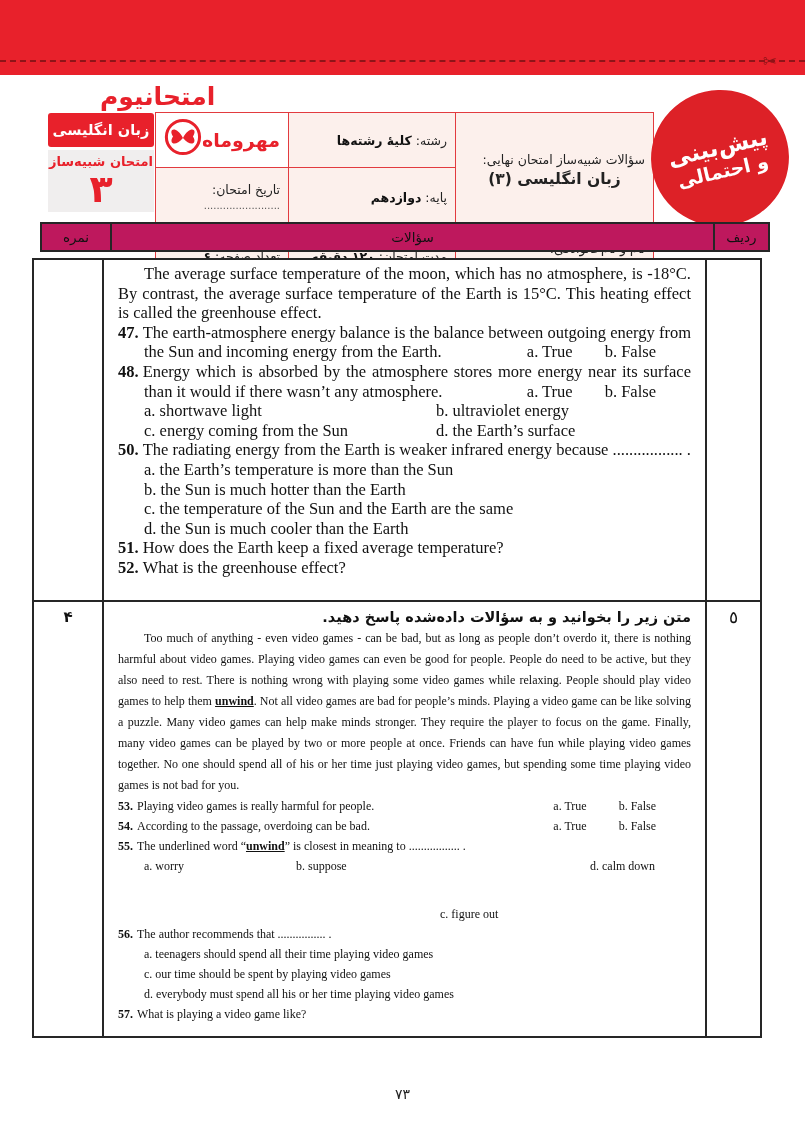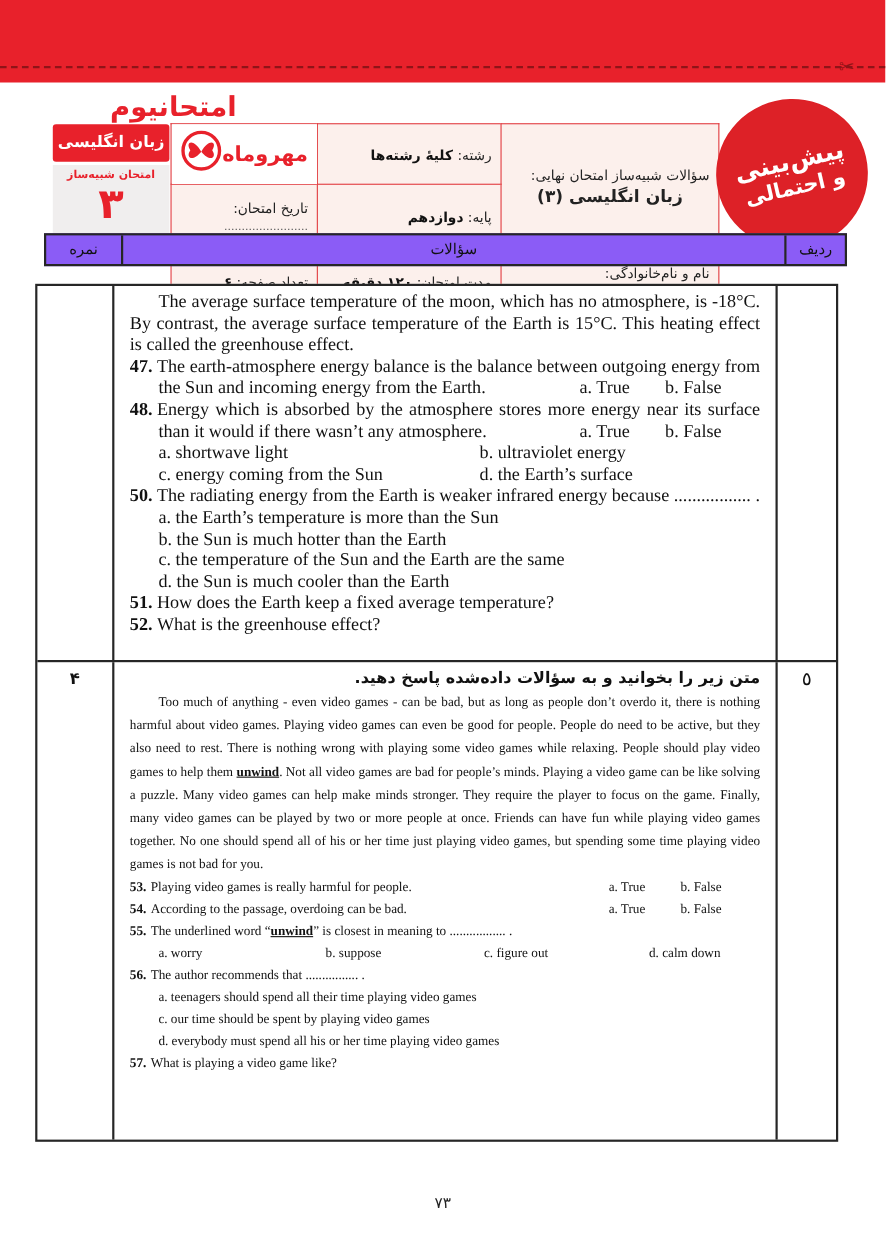--- a/index.html
+++ b/index.html
@@ -26,21 +26,21 @@
     position:absolute; top:113px; left:48px; width:106px; height:34px;
     background:#e8212b; color:#fff; border-radius:3px;
     display:flex; align-items:center; justify-content:center;
     font-family:"DejaVu Sans", sans-serif; font-weight:bold; font-size:14.5px;
   }
   .sim-box {
     position:absolute; top:150px; left:48px; width:106px; height:62px;
     background:#f0eeee; text-align:center; color:#e8212b;
     font-family:"DejaVu Sans", sans-serif;
   }
-  .sim-label { font-size:10px; font-weight:bold; margin-top:4px; }
+  .sim-label { font-size:13px; font-weight:bold; margin-top:4px; }
   .sim-number { font-size:38px; font-weight:bold; line-height:40px; }
   .info-table {
     position:absolute; top:112px; left:155px; width:498px; height:100px;
     border-collapse:collapse; direction:rtl;
     font-family:"DejaVu Sans", sans-serif; font-size:12.5px; table-layout:fixed;
   }
   .info-table td {
     border:1.6px solid #e23b3f; background:#fcf0ec; padding:14px 8px; vertical-align:middle;
     color:#222;
   }
@@ -59,22 +59,22 @@
     background:#dd2127; border-radius:50%;
     transform:rotate(-13deg);
     display:flex; flex-direction:column; align-items:center; justify-content:center;
     color:#fff; font-family:"DejaVu Sans", sans-serif; font-weight:bold;
     box-shadow:0 0 0 1px #dd2127;
   }
   .stamp-l1 { font-size:23px; line-height:26px; }
   .stamp-l2 { font-size:19px; line-height:22px; }
   
   .qhead {
-    position:absolute; top:212px; left:40px; width:730px; height:30px;
-    border:2px solid #262626; display:flex; background:#8b5cf6;
+    position:absolute; top:222px; left:40px; width:730px; height:30px;
+    border:2px solid #262626; display:flex; background:#be185d;
     font-family:"DejaVu Sans", sans-serif; font-size:13.5px; color:#111;
   }
   .qhead .h-score { width:70px; border-right:2px solid #262626; display:flex; align-items:center; justify-content:center; }
   .qhead .h-quest { flex:1; display:flex; align-items:center; justify-content:center; }
   .qhead .h-row   { width:55px; border-left:2px solid #262626; display:flex; align-items:center; justify-content:center; }
   .qbody {
     position:absolute; top:258px; left:32px; width:730px;
     border:2px solid #262626; background:#fff;
   }
   .section { display:flex; }
@@ -94,21 +94,21 @@
   .entext { font-size:16.5px; line-height:19.6px; text-align:justify; }
   .para { text-indent:26px; }
   .q { position:relative; padding-left:26px; text-indent:-26px; }
   .qn { font-weight:bold; margin-right:4px; }
   .uword { font-weight:bold; text-decoration:underline; }
   .tf { position:absolute; right:35px; bottom:0; display:flex; gap:32px; text-indent:0; white-space:nowrap; }
   .optline { padding-left:26px; }
   .opt2 { display:flex; padding-left:26px; }
   .opt2 .o-a { width:292px; }
   .opt4 { display:flex; padding-left:26px; }
-  .opt4 .o-a { width:152px; } .opt4 .o-b { width:144px; } .opt4 .o-c { width:150px; }
+  .opt4 .o-a { width:152px; } .opt4 .o-b { width:144px; } .opt4 .o-c { width:150px;margin-top:48px; }
   .secB .entext { font-size:12px; line-height:21px; }
   .secB .qline { line-height:20px; }
   .instruction {
     direction:rtl; text-align:right; font-family:"DejaVu Sans", sans-serif;
     font-weight:bold; font-size:14.5px; line-height:22px; color:#111;
   }
   
   .tfooter {
     border-top:2px solid #262626; height:31px;
     display:flex; align-items:center; justify-content:center;

